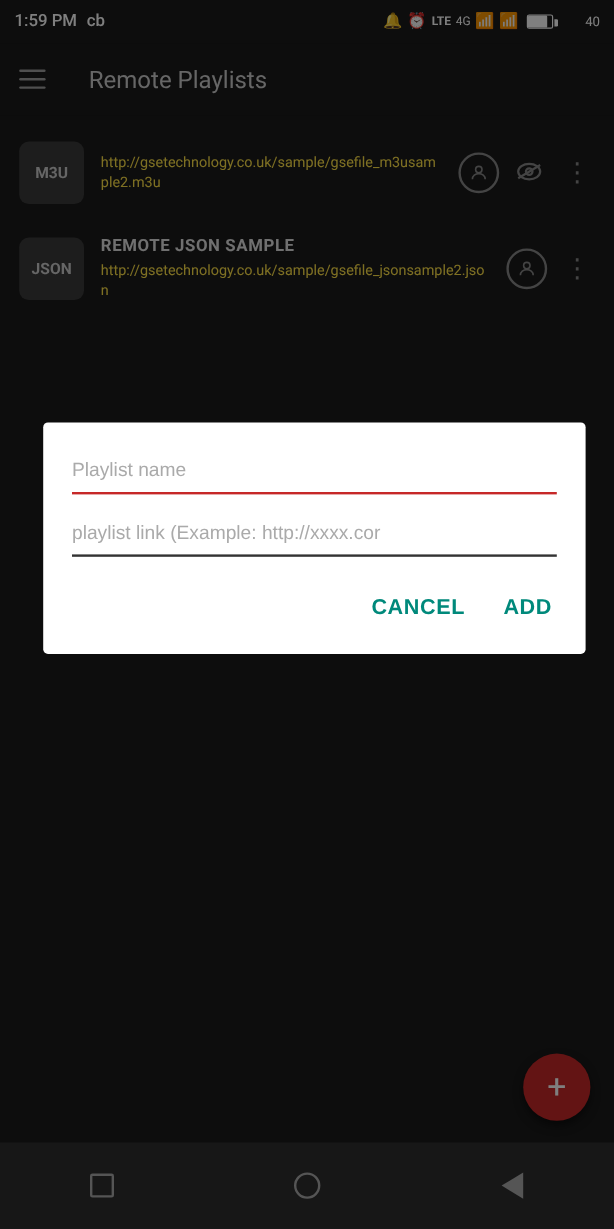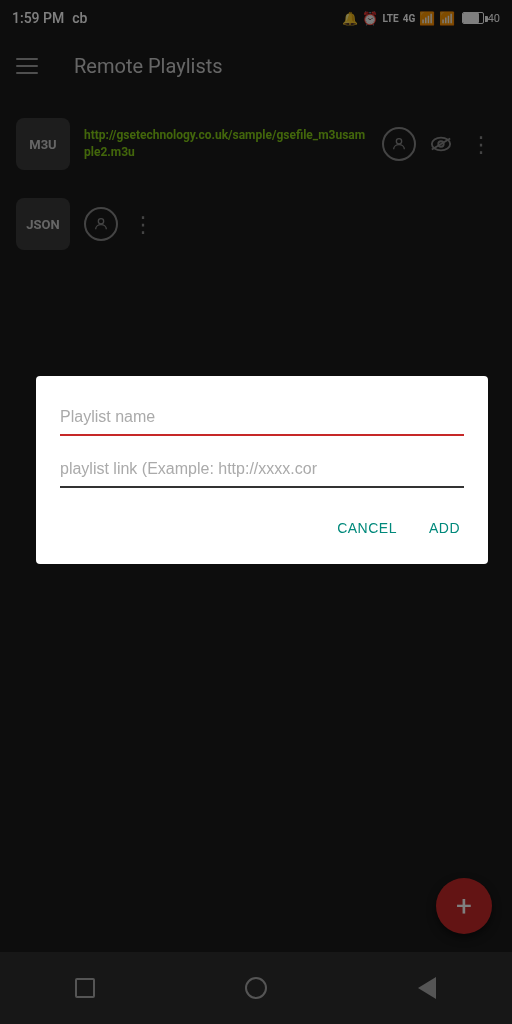--- a/index.html
+++ b/index.html
@@ -122,25 +122,24 @@
       flex: 1;
     }
     .playlist-name {
       color: #e0e0e0;
       font-size: 14px;
       font-weight: bold;
       letter-spacing: 0.5px;
       margin-bottom: 4px;
     }
     .playlist-url {
-      color: #84cc16;
+      color: #fde047;
       font-size: 12px;
       line-height: 1.4;
       word-break: break-all;
-      font-weight: bold;
     }
     .playlist-actions {
       display: flex;
       align-items: center;
       gap: 10px;
     }
     .action-icon {
       color: #888;
       font-size: 20px;
       cursor: pointer;
@@ -169,21 +168,21 @@
       left: 0;
       width: 100%;
       height: 100%;
       background: rgba(0,0,0,0.5);
       z-index: 10;
     }
 
     
     .dialog {
       position: absolute;
-      top: 376px;
+      top: 352px;
       left: 36px;
       width: 452px;
       background: #fff;
       border-radius: 4px;
       z-index: 20;
       padding: 24px 24px 16px 24px;
     }
     .dialog-input-group {
       margin-bottom: 16px;
     }
@@ -213,22 +212,22 @@
     .dialog-actions {
       display: flex;
       justify-content: flex-end;
       gap: 24px;
       margin-top: 24px;
       padding-bottom: 4px;
     }
     .dialog-btn {
       background: none;
       border: none;
-      font-size: 14px;
-      font-weight: normal;
+      font-size: 18px;
+      font-weight: bold;
       cursor: pointer;
       padding: 8px 4px;
       letter-spacing: 0.5px;
       text-transform: uppercase;
       text-align: center;
     }
     .cancel-btn { color: #00897b; }
     .add-btn { color: #00897b; }
 
     
@@ -301,27 +300,27 @@
 
 <div class="status-bar">
   <div class="status-left">
     <span>1:59 PM</span>
     <span>cb</span>
   </div>
   <div class="status-right">
     <span class="status-icon">🔔</span>
     <span class="status-icon">⏰</span>
     <span class="status-icon" style="font-size:10px; font-weight:bold;">LTE</span>
-    <span class="status-icon" style="font-size:10px; font-weight:bold;">4G</span>
+    <span class="status-icon" style="font-size:10px; font-weight:normal;">4G</span>
     <span class="status-icon">📶</span>
     <span class="status-icon">📶</span>
     <div class="battery-icon">
       <div class="battery-fill"></div>
     </div>
-    <span style="font-size:11px; color:#fff;">40</span>
+    <span style="font-size:11px; color:#fff;margin-left:23px;">40</span>
   </div>
 </div>
 
 <div class="app-bar">
   <div class="hamburger">
     <span></span>
     <span></span>
     <span></span>
   </div>
   <span class="app-title">Remote Playlists</span>
@@ -351,20 +350,24 @@
         </svg>
       </div>
       <div class="action-icon" style="font-size:22px; color:#888;">⋮</div>
     </div>
   </div>
 
   <div class="playlist-item">
     <div class="playlist-badge">
       <span>JSON</span>
     </div>
+    <div class="playlist-info">
+      <div class="playlist-name">REMOTE JSON SAMPLE</div>
+      <div class="playlist-url">http://gsetechnology.co.uk/sample/gsefile_jsonsample2.json</div>
+    </div>
     <div class="playlist-actions">
       <div class="action-icon user-icon">
         <svg width="16" height="16" viewBox="0 0 24 24" fill="none" stroke="#888" stroke-width="2">
           <circle cx="12" cy="8" r="4"></circle>
           <path d="M4 20c0-4 3.6-7 8-7s8 3 8 7"></path>
         </svg>
       </div>
       <div class="action-icon" style="font-size:22px; color:#888;">⋮</div>
     </div>
   </div>

